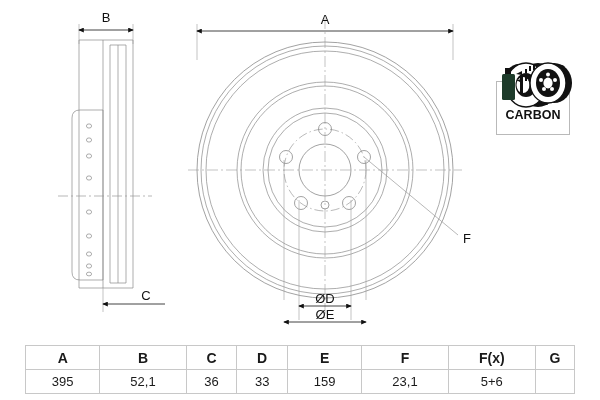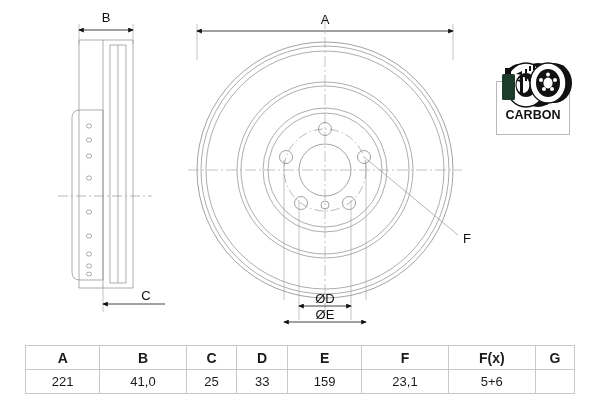--- a/index.html
+++ b/index.html
@@ -235,23 +235,23 @@
       <td>A</td>
       <td>B</td>
       <td>C</td>
       <td>D</td>
       <td>E</td>
       <td>F</td>
       <td>F(x)</td>
       <td>G</td>
     </tr>
     <tr>
-      <td>221</td>
-      <td>41,0</td>
-      <td>25</td>
+      <td>395</td>
+      <td>52,1</td>
+      <td>36</td>
       <td>33</td>
       <td>159</td>
       <td>23,1</td>
       <td>5+6</td>
       <td></td>
     </tr>
   </tbody>
     </table>
 
 </div>

